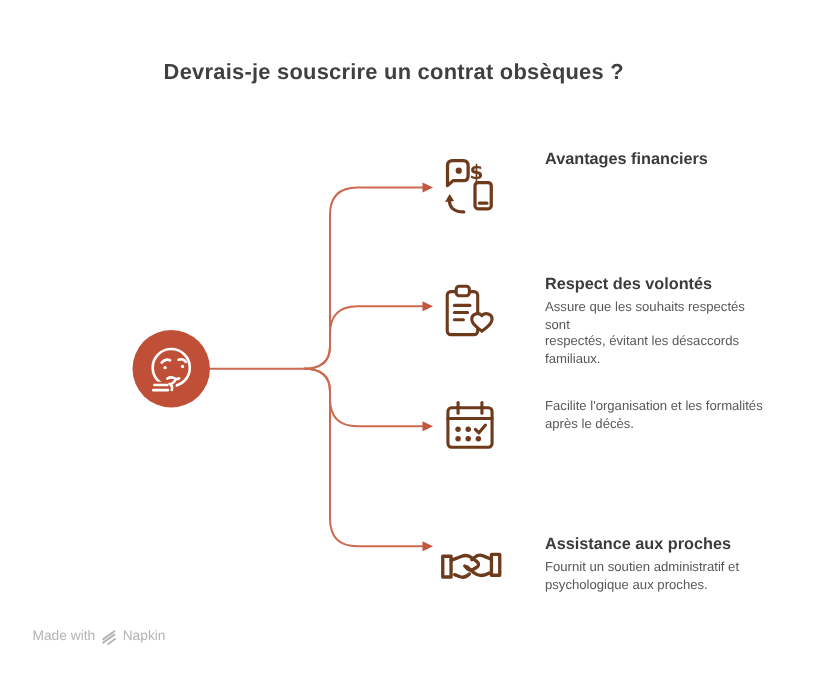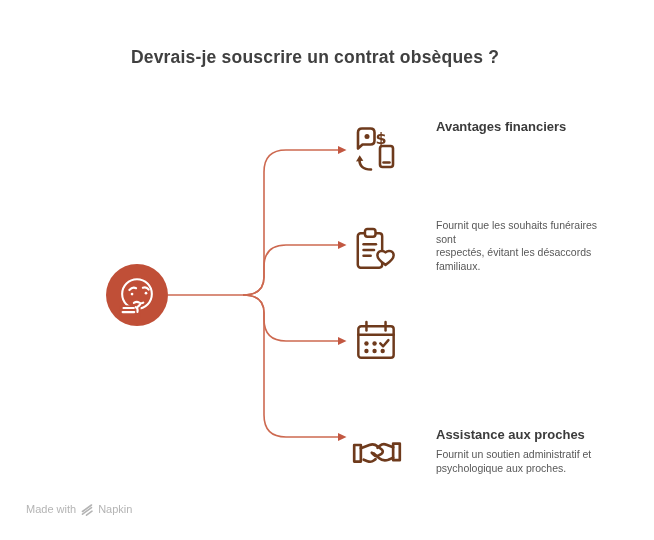--- a/index.html
+++ b/index.html
@@ -131,21 +131,22 @@
           <rect x="5" y="7.5" width="25.5" height="36" rx="3"></rect>
           <rect x="12.5" y="3" width="11" height="8" rx="2.5" fill="#ffffff"></rect>
           <path d="M11 19 H24"></path>
           <path d="M11 25 H22"></path>
           <path d="M11 31 H18.5"></path>
           <path d="M34 27.5 C31 24.5 25.5 26 25.5 30.5 C25.5 35 34 40.5 34 40.5 C34 40.5 42.5 35 42.5 30.5 C42.5 26 37 24.5 34 27.5 Z" fill="#ffffff"></path>
         </g>
       </svg>
     </div>
     <div class="item-text">
-      <p class="item-body">Fournit que les souhaits funéraires sont
+      <h2 class="item-heading">Respect des volontés</h2>
+      <p class="item-body">Assure que les souhaits respectés sont
 respectés, évitant les désaccords
 familiaux.</p>
     </div>
   </div>
 
   <div class="item item-3">
     <div class="icon-box">
       <svg width="42" height="46" viewBox="0 0 44 48">
         <g fill="none" stroke="#6e3a1c" stroke-width="2.6" stroke-linecap="round" stroke-linejoin="round">
           <rect x="3.5" y="7.5" width="37" height="33" rx="3"></rect>
@@ -157,20 +158,22 @@
         <g fill="#6e3a1c">
           <circle cx="12" cy="25.5" r="2.3"></circle>
             <circle cx="20.5" cy="25.5" r="2.3"></circle>
           <circle cx="12" cy="33.5" r="2.3"></circle>
             <circle cx="20.5" cy="33.5" r="2.3"></circle>
             <circle cx="29" cy="33.5" r="2.3"></circle>
         </g>
       </svg>
     </div>
     <div class="item-text">
+      <p class="item-body">Facilite l'organisation et les formalités
+après le décès.</p>
     </div>
   </div>
 
   <div class="item item-4">
     <div class="icon-box">
       <svg width="50" height="38" viewBox="0 0 52 40">
         <g fill="none" stroke="#6e3a1c" stroke-width="2.8" stroke-linecap="round" stroke-linejoin="round">
           <rect x="2" y="10.5" width="7" height="17.5"></rect>
           <rect x="43" y="9" width="7" height="17.5"></rect>
           <path d="M9 14 L18 10.5 C21 9.4 24 9.8 26.5 11.8 L31 15.2 C32.6 16.4 32.4 18.8 30.7 19.8 L27.8 21.5 C26 22.5 23.8 22.2 22.4 20.7 L20.5 18.7"></path>

